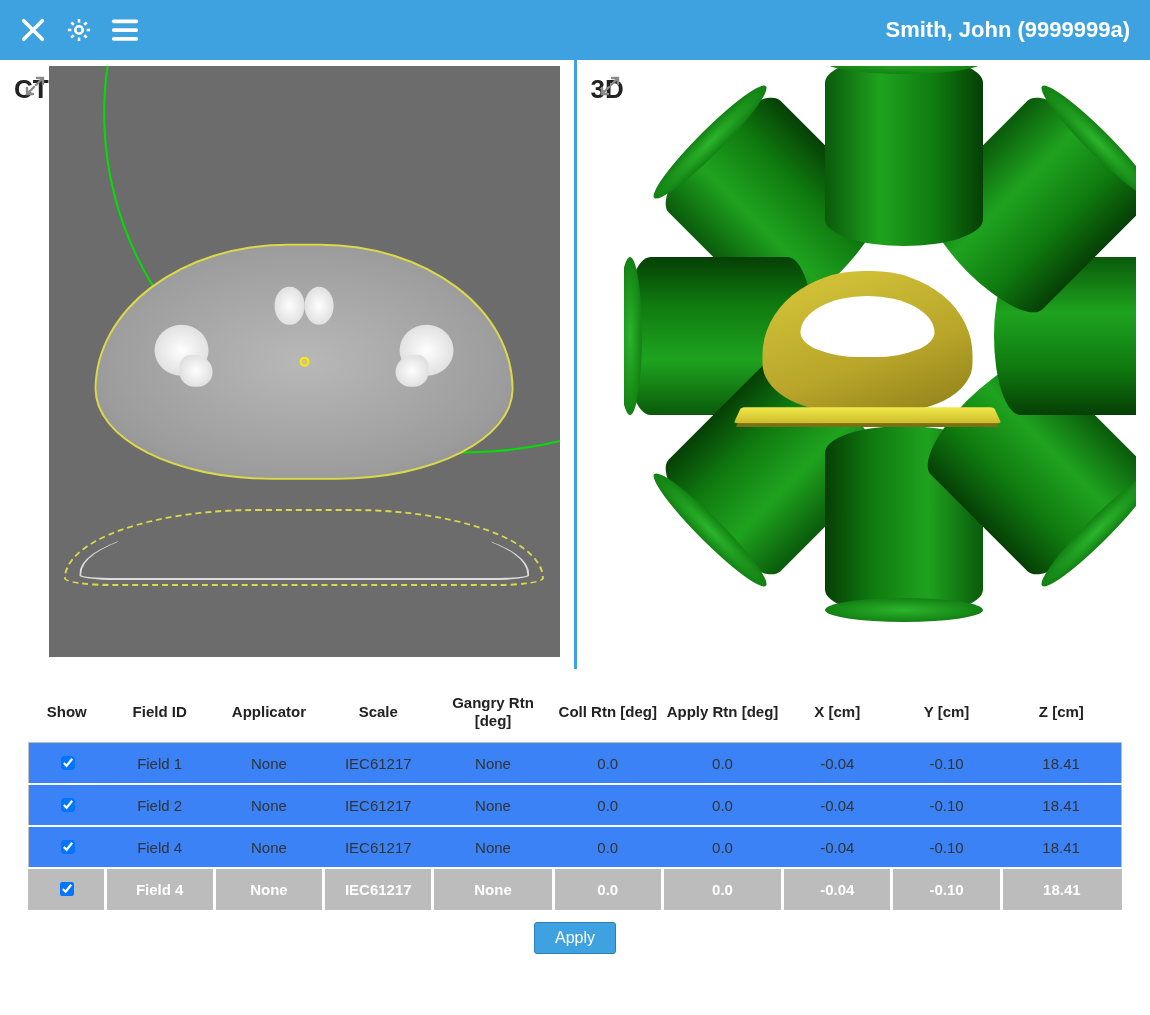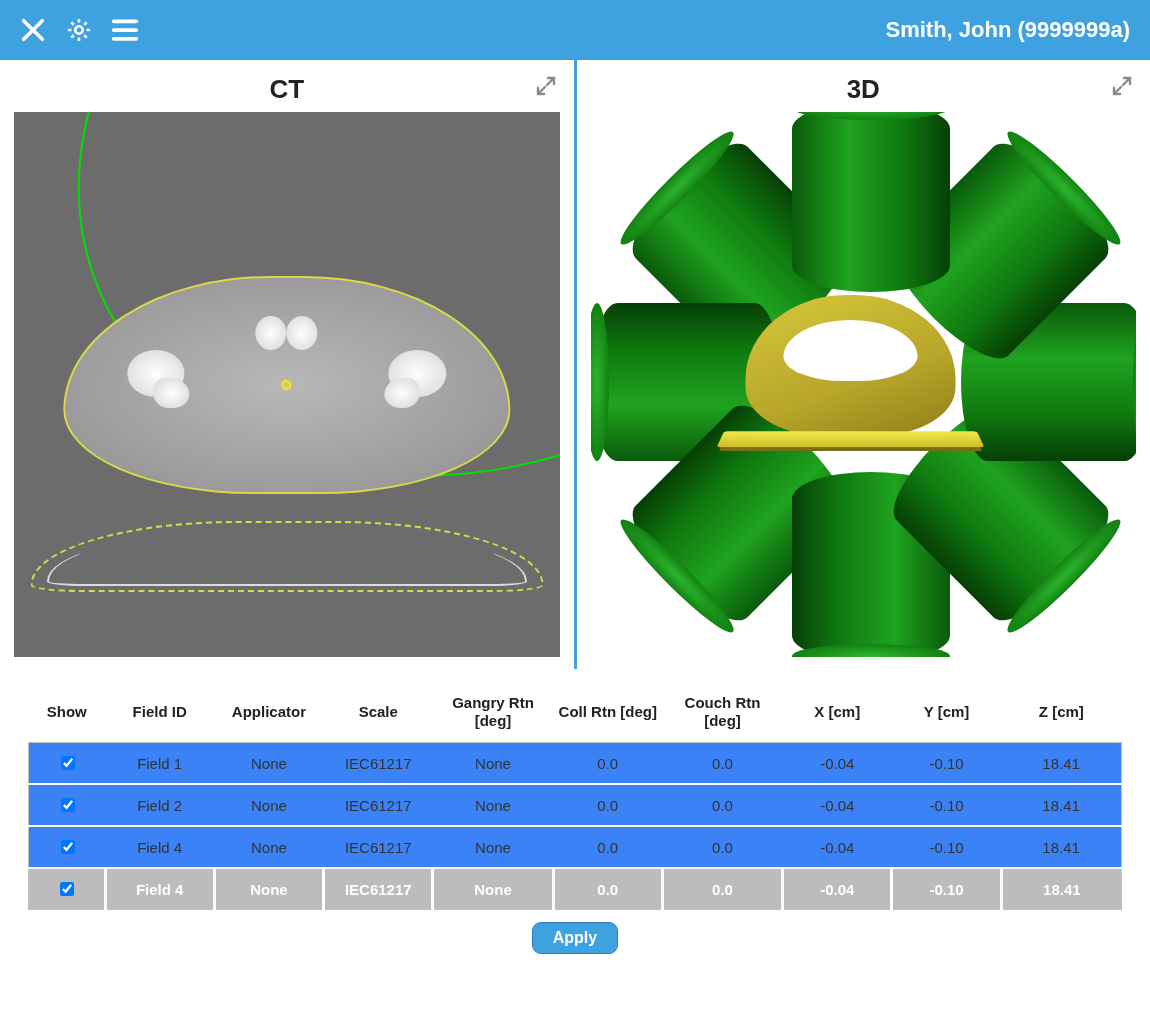--- a/index.html
+++ b/index.html
@@ -28,21 +28,21 @@
   .patient-name { font-size: 22px; font-weight: 600; margin-right: 6px; }
 
   .viewers {
     display: flex;
     height: 610px;
     border-bottom: 1px solid #fff;
   }
   .pane {
     flex: 1;
     display: flex;
-    flex-direction: column;
+    flex-direction: row;
     padding: 6px 14px 12px 14px;
     position: relative;
   }
   .pane + .pane { border-left: 3px solid #3fa2e0; }
   .pane-header {
     height: 46px;
     display: flex;
     align-items: center;
     justify-content: center;
     position: relative;
@@ -218,23 +218,22 @@
   .apply-row {
     text-align: center;
     margin-top: 12px;
   }
   .apply-btn {
     background: #3fa2e0;
     color: #fff;
     border: 1px solid #2a7fb8;
     padding: 6px 20px;
     font-size: 16px;
-    border-radius: 9px;
+    border-radius: 3px;
     cursor: pointer;
-    font-weight: bold;
   }
 
   col.c-show  { width: 7%; }
   col.c-field { width: 10%; }
   col.c-app   { width: 10%; }
   col.c-scale { width: 10%; }
   col.c-grtn  { width: 11%; }
   col.c-crtn  { width: 10%; }
   col.c-couch { width: 11%; }
   col.c-x     { width: 10%; }
@@ -342,21 +341,21 @@
         <col class="c-z">
     </colgroup>
     <thead>
       <tr>
         <th>Show</th>
         <th>Field ID</th>
         <th>Applicator</th>
         <th>Scale</th>
         <th>Gangry Rtn [deg]</th>
         <th>Coll Rtn [deg]</th>
-        <th>Couch Rtn [deg]</th>
+        <th>Apply Rtn [deg]</th>
         <th>X [cm]</th>
         <th>Y [cm]</th>
         <th>Z [cm]</th>
       </tr>
     </thead>
     <tbody id="field-tbody">
         <tr>
           <td><input type="checkbox" checked="" style=""></td>
           <td>Field 1</td>
           <td>None</td>

